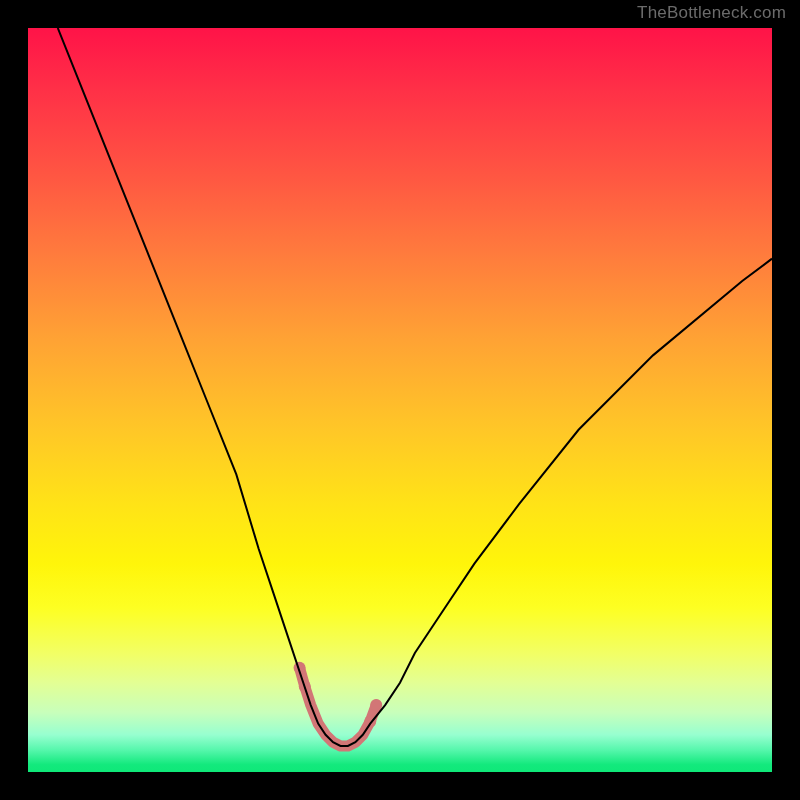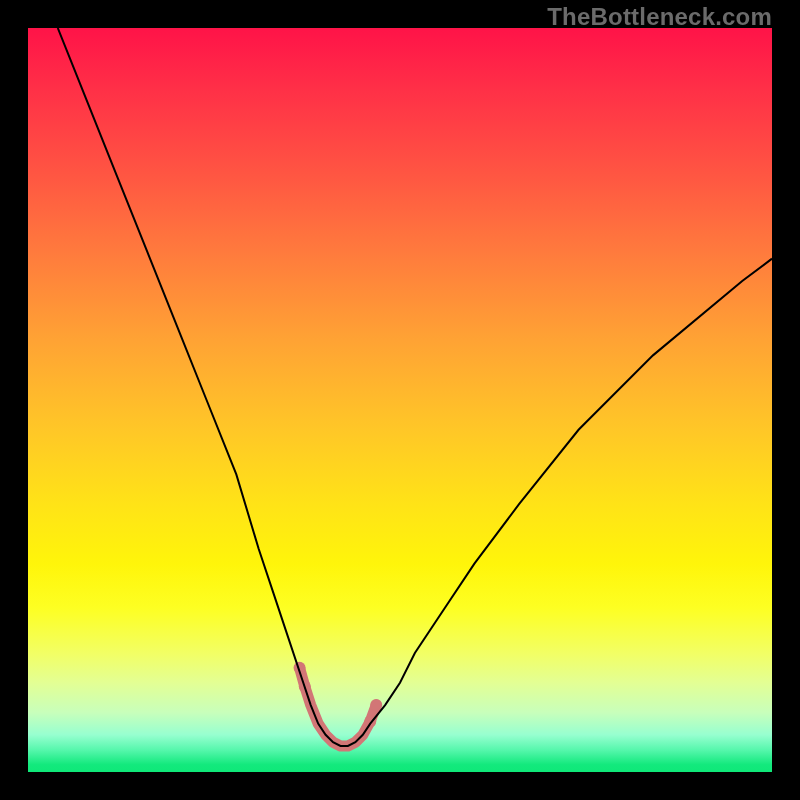--- a/index.html
+++ b/index.html
@@ -56,24 +56,24 @@
   .curve-svg {
     position: absolute;
     left: 0;
     top: 0;
     width: 744px;
     height: 744px;
   }
   .watermark {
     position: absolute;
     top: 3px;
-    right: 28px;
+    right: 14px;
     color: #6b6b6b;
-    font-size: 24px;
-    font-weight: 700;
+    font-size: 17px;
+    font-weight: 400;
     letter-spacing: 0.2px;
   }
 </style>
 </head>
 <body>
 
 <div class="frame">
   <div class="plot">
     <div class="gradient"></div>
     <svg class="curve-svg" viewBox="0 0 744 744">

